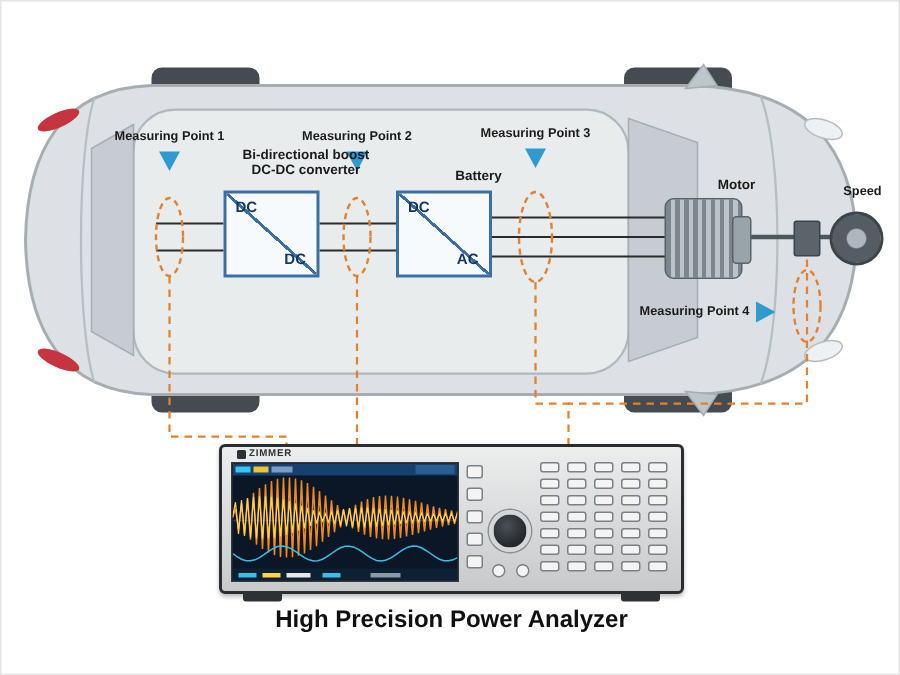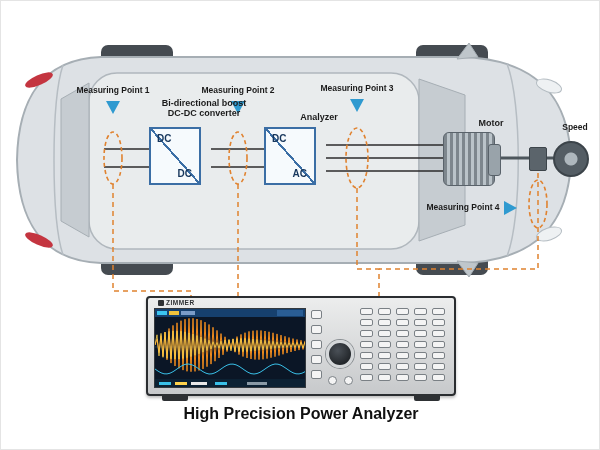--- a/index.html
+++ b/index.html
@@ -5,21 +5,21 @@
   html,body{margin:0;padding:0;background:#fff;}
   .stage{position:relative;width:600px;height:450px;background:#fff;border:1px solid #e4e4e4;
          overflow:hidden;font-family:"Liberation Sans",sans-serif;box-sizing:border-box;}
   .stage svg.canvas{position:absolute;left:0;top:0;}
   .lbl{position:absolute;font-weight:bold;color:#1b1b1b;text-align:center;line-height:10px;}
   .f9{font-size:9px;margin-left:23px;} .f85{font-size:8.5px;} .f8{font-size:8px;}
   .compbox{position:absolute;box-sizing:border-box;border:2px solid #3b6ea5;background:#f6fafd;}
   .battery{left:25px;top:128px;width:78px;height:58px;border-radius:9px;
            background:linear-gradient(135deg,#c3d8ee,#8fb3da);display:flex;align-items:center;justify-content:center;
            font-weight:bold;font-size:10px;color:#15304f;text-align:center;}
-  .converter{width:52px;height:58px;
+  .converter{width:64px;height:58px;
      background-image:linear-gradient(to top right,transparent calc(50% - 1px),#3b6ea5 calc(50% - 1px),#3b6ea5 calc(50% + 1px),transparent calc(50% + 1px));}
   .dcdc{left:148px;top:126px;} .inv{left:263px;top:126px;}
   .converter .tl{position:absolute;top:4px;left:6px;font-weight:bold;font-size:10px;color:#16365c;}
   .converter .br{position:absolute;bottom:4px;right:7px;font-weight:bold;font-size:10px;color:#16365c;}
   .motor{position:absolute;left:442px;top:131px;width:50px;height:52px;border-radius:6px;border:1px solid #59626a;
          background:repeating-linear-gradient(90deg,#7d868d 0 3px,#bac3c9 3px 6px);}
   .motor .cap{position:absolute;right:-7px;top:11px;width:11px;height:30px;background:#99a3aa;border:1px solid #59626a;border-radius:3px;}
   .sensor{position:absolute;left:528px;top:146px;width:16px;height:22px;background:#5b646b;border:1px solid #3c444a;border-radius:2px;}
   .load{position:absolute;left:552px;top:140px;width:36px;height:36px;border-radius:50%;
         background:radial-gradient(circle,#aeb7bd 0 6px,#545d64 7px 100%);border:2px solid #3c444a;box-sizing:border-box;}
@@ -113,21 +113,21 @@
 
   <div class="lbl f9" style="left:133px;top:97px;width:94px;">
     <div>Bi-directional boost</div>
     <div>DC-DC converter</div>
   </div>
   <div class="compbox converter dcdc">
     <span class="tl">DC</span>
     <span class="br">DC</span>
   </div>
 
-  <div class="lbl f9" style="left:263px;top:111px;width:64px;">Analyzer</div>
+  <div class="lbl f9" style="left:263px;top:111px;width:64px;">Battery</div>
   <div class="compbox converter inv">
     <span class="tl">DC</span>
     <span class="br">AC</span>
   </div>
 
   <div class="lbl f9" style="left:442px;top:117px;width:50px;">Motor</div>
   <div class="motor">
       <div class="cap"></div>
     </div>
 

